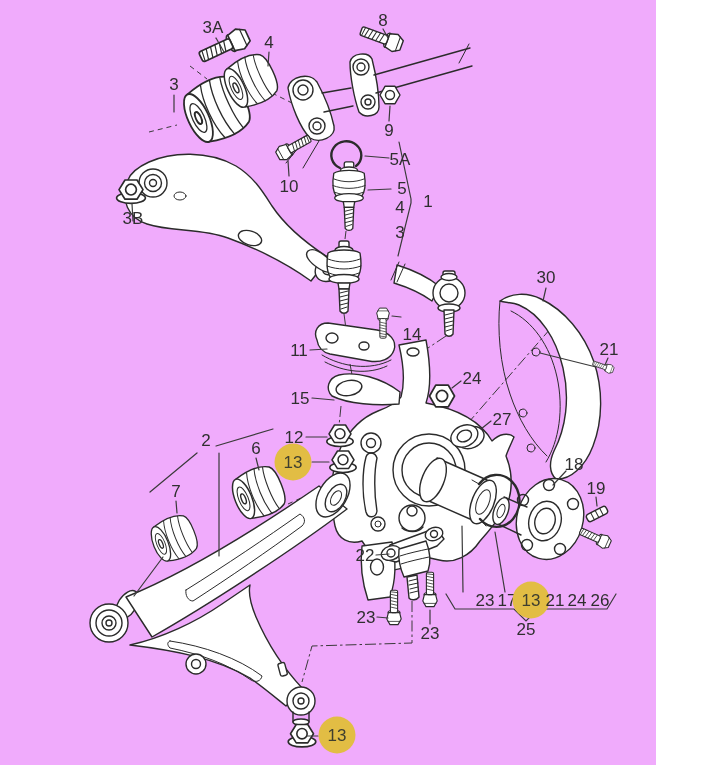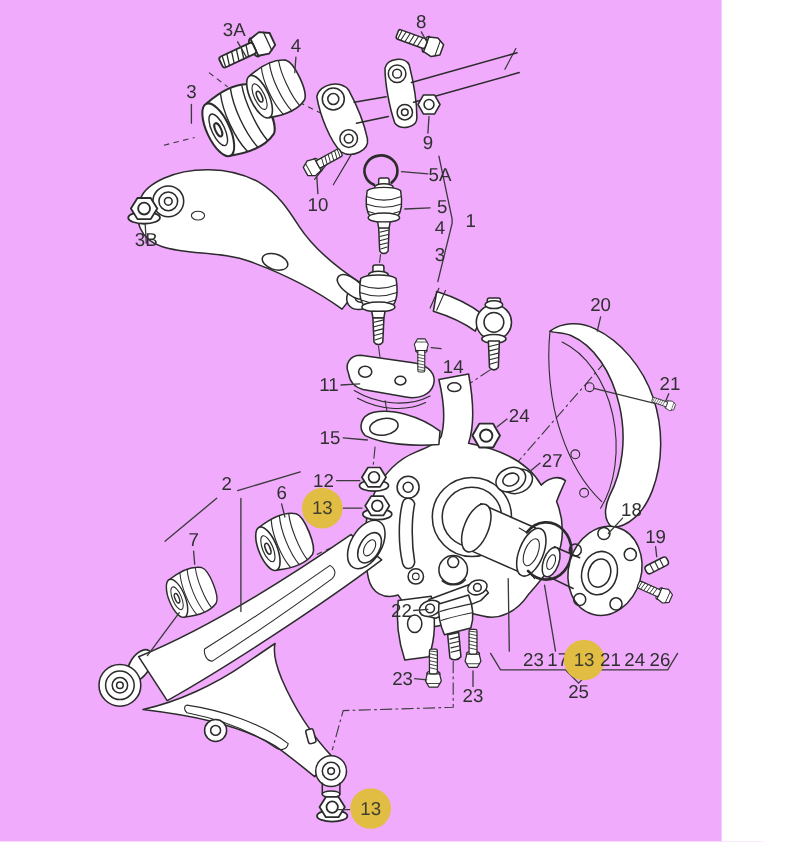--- a/index.html
+++ b/index.html
@@ -306,21 +306,21 @@
 <div class="lbl" style="left:428px;top:201px">1</div>
 <div class="lbl" style="left:400px;top:232px">3</div>
 <div class="lbl" style="left:133px;top:218px">3B</div>
 <div class="lbl" style="left:412px;top:334px">14</div>
 <div class="lbl" style="left:299px;top:350px">11</div>
 <div class="lbl" style="left:472px;top:378px">24</div>
 <div class="lbl" style="left:300px;top:398px">15</div>
 <div class="lbl" style="left:502px;top:419px">27</div>
 <div class="lbl" style="left:294px;top:437px">12</div>
 <div class="lbl hl" style="left:293px;top:462px">13</div>
-<div class="lbl" style="left:546px;top:277px">20</div>
+<div class="lbl" style="left:546px;top:277px">30</div>
 <div class="lbl" style="left:609px;top:349px">21</div>
 <div class="lbl" style="left:206px;top:440px">2</div>
 <div class="lbl" style="left:256px;top:448px">6</div>
 <div class="lbl" style="left:176px;top:491px">7</div>
 <div class="lbl" style="left:574px;top:464px">18</div>
 <div class="lbl" style="left:596px;top:488px">19</div>
 <div class="lbl" style="left:365px;top:555px">22</div>
 <div class="lbl" style="left:366px;top:617px">23</div>
 <div class="lbl" style="left:430px;top:633px">23</div>
 <div class="lbl" style="left:485px;top:600px">23</div>

